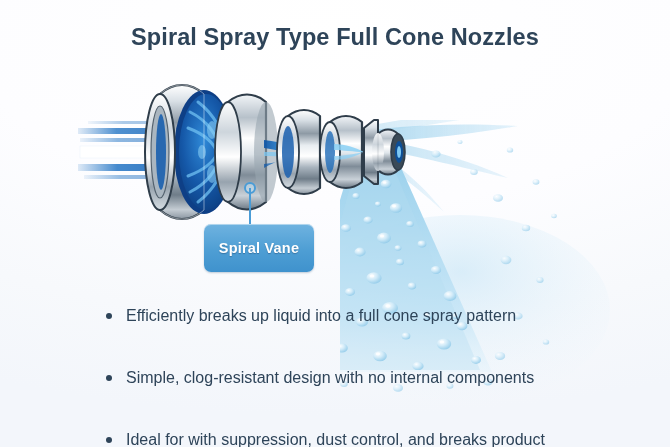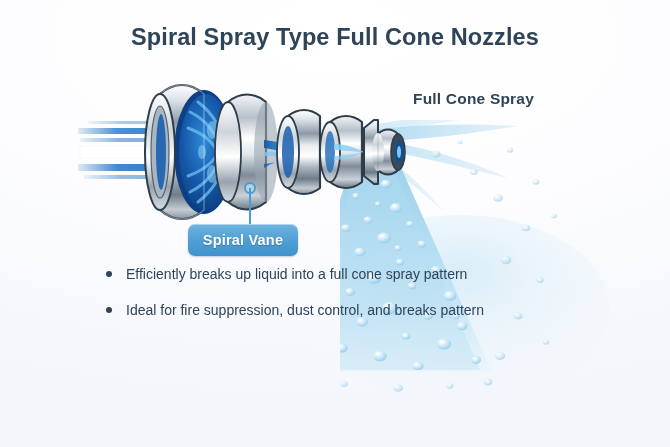--- a/index.html
+++ b/index.html
@@ -32,38 +32,38 @@
   
   .callout-line{
     position:absolute;left:249px;top:188px;width:2px;height:38px;
     background:#4a9cd6;
   }
   .callout-dot{
     position:absolute;left:244px;top:182px;width:12px;height:12px;border-radius:50%;
     border:2px solid #4a9cd6;background:rgba(200,230,248,.55);box-sizing:border-box;
   }
   .pill{
-    position:absolute;left:188px;top:224px;width:110px;height:32px;
+    position:absolute;left:204px;top:224px;width:110px;height:48px;
     border-radius:7px;
     background:linear-gradient(180deg,#6fb3e0 0%,#4e9ed4 55%,#3f92cd 100%);
     box-shadow:0 1px 2px rgba(40,80,120,.28), inset 0 1px 0 rgba(255,255,255,.45);
     display:flex;align-items:center;justify-content:center;
     color:#ffffff;font-size:14.5px;font-weight:700;letter-spacing:.2px;
     text-shadow:0 1px 1px rgba(30,70,110,.45);
   }
   
   .bullets{position:absolute;left:100px;top:264px;width:500px;}
   .bullet-row{position:relative;padding-left:26px;margin-bottom:16px;}
   .bullet-row:last-child{margin-bottom:0;}
   .dot{
     position:absolute;left:6px;top:7px;width:6px;height:6px;border-radius:50%;
     background:#2e4459;
   }
   .btext{
-    font-size:14px;line-height:20px;color:#2e4459;font-weight:400;
+    font-size:16px;line-height:20px;color:#2e4459;font-weight:400;margin-top:42px;
   }
   .btext b{font-weight:400;color:#2e4459;}
 </style>
 </head>
 <body>
 
 <div class="stage">
 
   <div class="title">Spiral Spray Type Full Cone Nozzles</div>
 
@@ -304,32 +304,35 @@
       <g>
         <path d="M300,62 C306,56 314,56 320,62 L320,98 C314,104 306,104 300,98 Z" fill="url(#steelV2)" stroke="#2f3d4a" stroke-width="2.2" stroke-linejoin="round"></path>
         <ellipse cx="320" cy="80" rx="7" ry="18" fill="#3a4a58" stroke="#2f3d4a" stroke-width="1.6"></ellipse>
         <ellipse cx="321" cy="80" rx="4" ry="11" fill="#0d4f97"></ellipse>
         <ellipse cx="321" cy="80" rx="2" ry="6" fill="#7ec8f2"></ellipse>
         <ellipse cx="300" cy="80" rx="6" ry="19" fill="url(#rimG)" opacity=".9"></ellipse>
       </g>
     </svg>
   </div>
 
-  <div class="spray-label">Full Cone Spray</div>
 
   <div class="callout-dot"></div>
   <div class="callout-line"></div>
   <div class="pill">
     <span>Spiral Vane</span>
   </div>
 
   <div class="bullets">
     <div class="bullet-row">
       <span class="dot"></span>
       <div class="btext"><span>Efficiently breaks up liquid into a full cone spray pattern</span></div>
     </div>
     <div class="bullet-row">
       <span class="dot"></span>
-      <div class="btext"><span>Ideal for fire suppression, </span><b>dust control</b><span>, and </span><b>breaks</b><span> pattern</span></div>
+      <div class="btext"><span>Simple, clog-resistant design with no internal components</span></div>
+    </div>
+    <div class="bullet-row">
+      <span class="dot"></span>
+      <div class="btext"><span>Ideal for with suppression, </span><b>dust control</b><span>, and </span><b>breaks</b><span> product</span></div>
     </div>
   </div>
 
 </div>
 
 </body></html>

